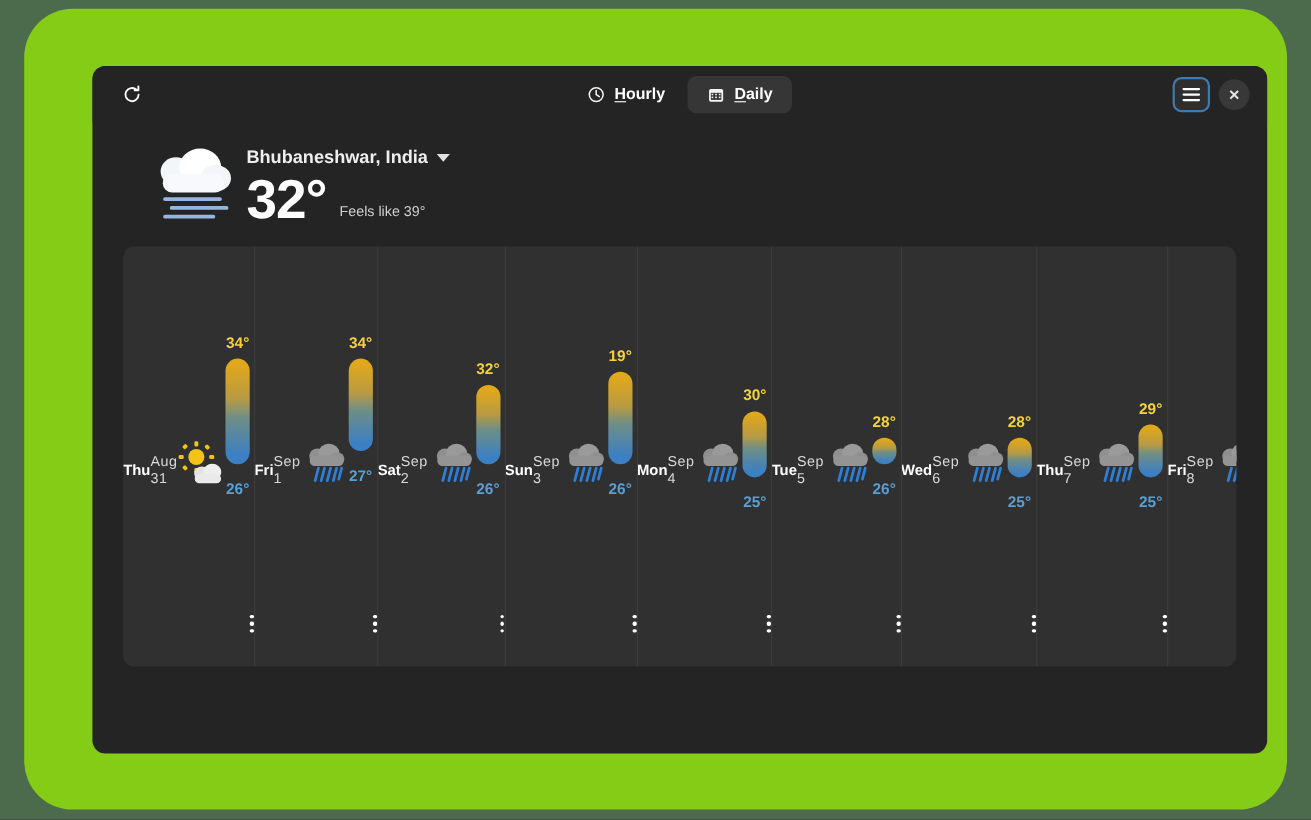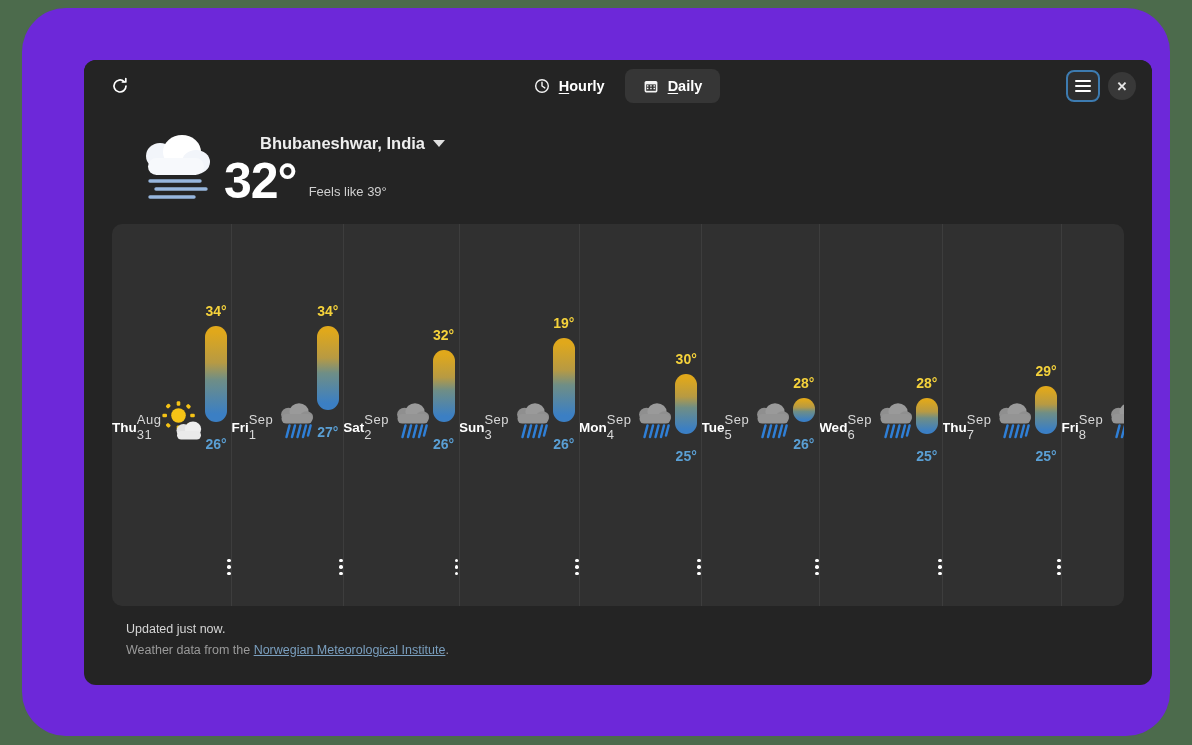--- a/index.html
+++ b/index.html
@@ -13,21 +13,21 @@
     -webkit-font-smoothing: antialiased;
   }
 
   
   .device-frame {
     position: absolute;
     left: 22px;
     top: 8px;
     width: 1148px;
     height: 728px;
-    background: #6d28d9;
+    background: #84cc16;
     border-radius: 44px;
   }
 
   
   .app-window {
     position: absolute;
     left: 62px;
     top: 52px;
     width: 1068px;
     height: 625px;
@@ -152,21 +152,20 @@
     display: flex;
     align-items: center;
     gap: 8px;
     cursor: pointer;
     width: max-content;
   }
   .location-name {
     color: #eeeeee;
     font-size: 16.5px;
     font-weight: 700;
-    margin-left: 36px;
   }
   .caret { width: 0; height: 0; border-left: 6px solid transparent; border-right: 6px solid transparent; border-top: 7px solid #e0e0e0; }
 
   .temp-row {
     display: flex;
     align-items: flex-end;
     gap: 12px;
     margin-top: 2px;
   }
   .big-temp {
@@ -667,19 +666,15 @@
       <div class="lo-label" style="top:117.20000000000002px">26°</div>
     </div>
     <button class="dots-btn">
             <i></i>
             <i></i>
             <i></i>
           </button>
   </div>
       </div>
 
-    <div class="footer">
-      <div class="footer-line1">Updated just now.</div>
-      <div class="footer-line2"><span>Weather data from the </span><span class="footer-link">Norwegian Meteorological Institute</span><span>.</span></div>
-    </div>
 
   </div>
 </div>
 
 </body></html>

